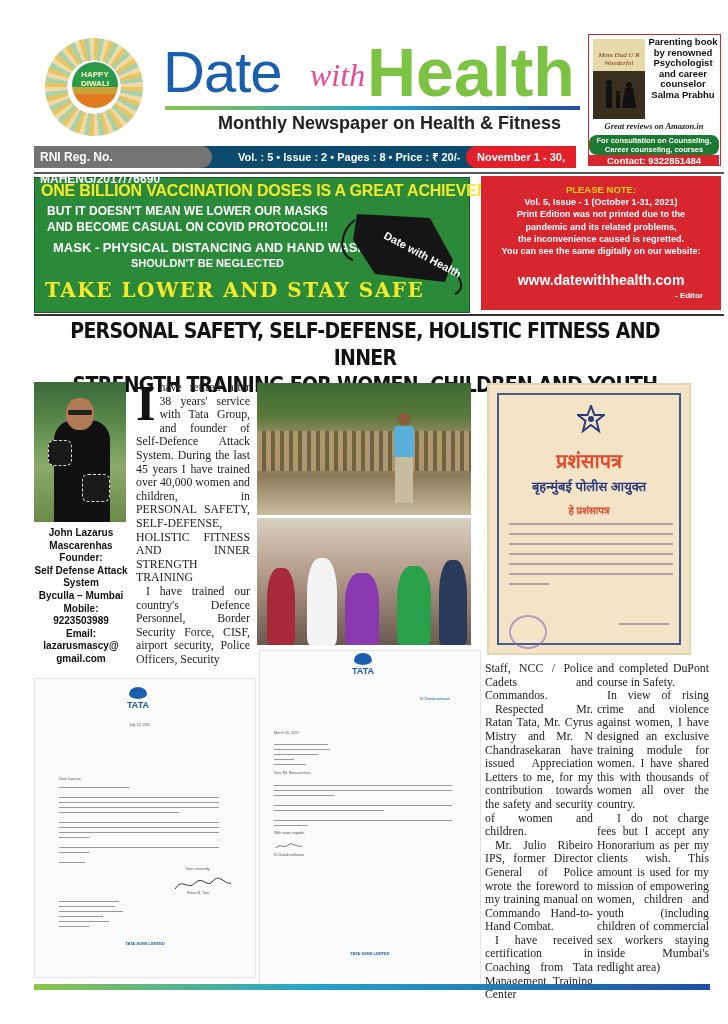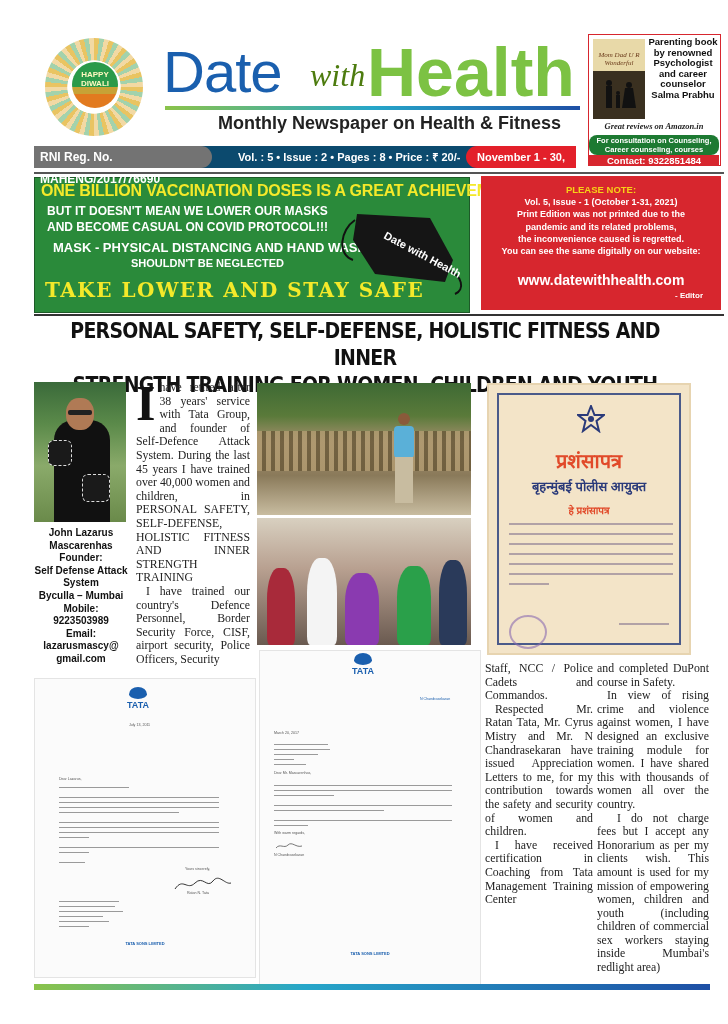--- a/index.html
+++ b/index.html
@@ -8,21 +8,21 @@
 
   
   #diwali { left: 45px; top: 38px; width: 98px; height: 98px; border-radius: 50%;
     background: radial-gradient(circle, #fff 0 38%, transparent 39%),
                 repeating-conic-gradient(#e8c15a 0 6deg, #9fd0a8 6deg 12deg, #f2d7a0 12deg 18deg);
     opacity: 0.95; }
   #diwali-inner { left: 72px; top: 62px; width: 46px; height: 46px; border-radius: 50%;
     background: linear-gradient(#2a9a4a 0 55%, #c7a236 55% 70%, #e27a1f 70% 100%); text-align: center;
     font-family: "Liberation Sans", sans-serif; font-weight: bold; color: #fff8c0; font-size: 8px; line-height: 9px; padding-top: 8px; box-sizing: border-box; }
   #title-date { left: 163px; top: 38px; font-size: 58px; font-weight: normal; color: #1a5fae; letter-spacing: -1px; line-height: 68px; }
-  #title-with { left: 310px; top: 55px; font-family: "Liberation Serif", serif; font-style: italic; font-size: 32px; color: #4d7c0f; line-height: 40px; }
+  #title-with { left: 310px; top: 55px; font-family: "Liberation Serif", serif; font-style: italic; font-size: 32px; color: #ec4899; line-height: 40px; }
   #title-health { left: 367px; top: 38px; font-size: 68px; font-weight: bold; color: #7cc243; line-height: 68px; }
   #title-rule { left: 165px; top: 106px; width: 415px; height: 4px; background: linear-gradient(90deg, #8bc34a, #26a6c9, #1e4fa5); }
   #subtitle { left: 218px; top: 113px; font-size: 18px; font-weight: bold; color: #222; }
 
   
   #rni { left: 34px; top: 146px; width: 178px; height: 22px; background: #737373; color: #fff; font-size: 12px; font-weight: bold;
     line-height: 22px; padding-left: 6px; box-sizing: border-box; border-radius: 0 14px 14px 0; z-index: 2; }
   #volbar { left: 200px; top: 146px; width: 280px; height: 22px; background: #0c4a6e; color: #fff; font-size: 11px; font-weight: bold; line-height: 22px; padding-left: 20px; box-sizing: border-box; }
   #datebar { left: 466px; top: 146px; width: 110px; height: 22px; background: #e3202a; color: #fff; font-size: 11px; font-weight: bold; line-height: 22px; text-align: center; border-radius: 12px 0 0 12px; }
   #rule-top { left: 34px; top: 172px; width: 690px; height: 2px; background: #555; }
@@ -229,20 +229,21 @@
     <div class="cert-line" style="top:178px"></div>
     <div class="cert-line" style="top:188px;width:40px"></div>
     <div class="abs" id="cert-seal"></div>
     <div class="cert-line" style="top:228px;left:120px;width:50px"></div>
   </div>
 </div>
 
 <div class="col" id="col3">
   <p class="first">Staff, NCC / Police Cadets and Commandos.</p>
   <p>Respected Mr. Ratan Tata, Mr. Cyrus Mistry and Mr. N Chandrasekaran have issued Appreciation Letters to me, for my contribution towards the safety and security of women and children.</p>
+  <p>Mr. Julio Ribeiro IPS, former Director General of Police wrote the foreword to my training manual on Commando Hand-to-Hand Combat.</p>
   <p>I have received certification in Coaching from Tata Management Training Center</p>
 </div>
 <div class="col" id="col4">
   <p class="first">and completed DuPont course in Safety.</p>
   <p>In view of rising crime and violence against women, I have designed an exclusive training module for women. I have shared this with thousands of women all over the country.</p>
   <p style="text-indent:20px">I do not charge fees but I accept any Honorarium as per my clients wish. This amount is used for my mission of empowering women, children and youth (including children of commercial sex workers staying inside Mumbai's redlight area)</p>
 </div>
 
 <div class="letter" id="letter1">
   <div class="tata-logo" style="left:92px;top:8px"><span class="tata-globe"></span><span>TATA</span></div>

